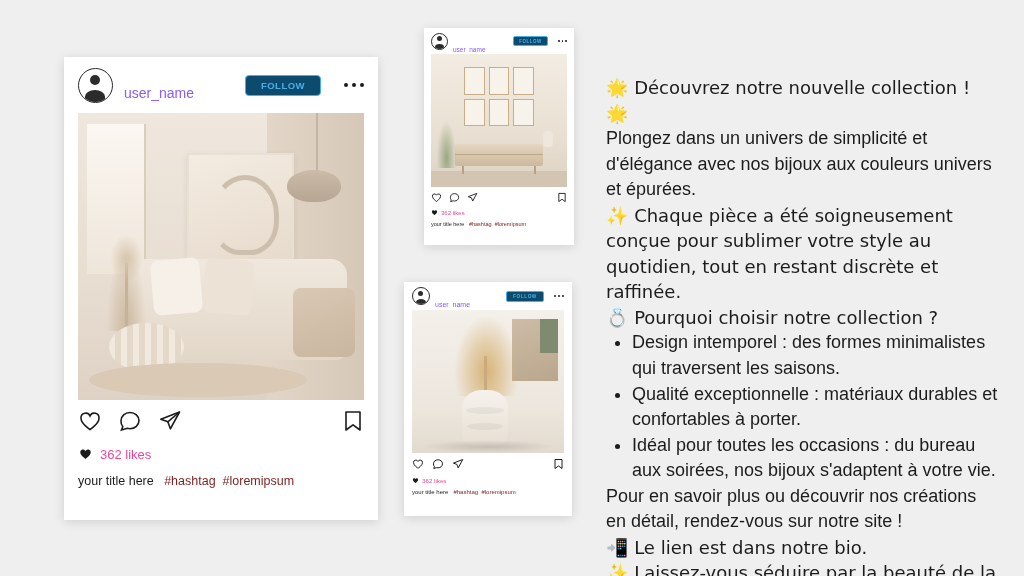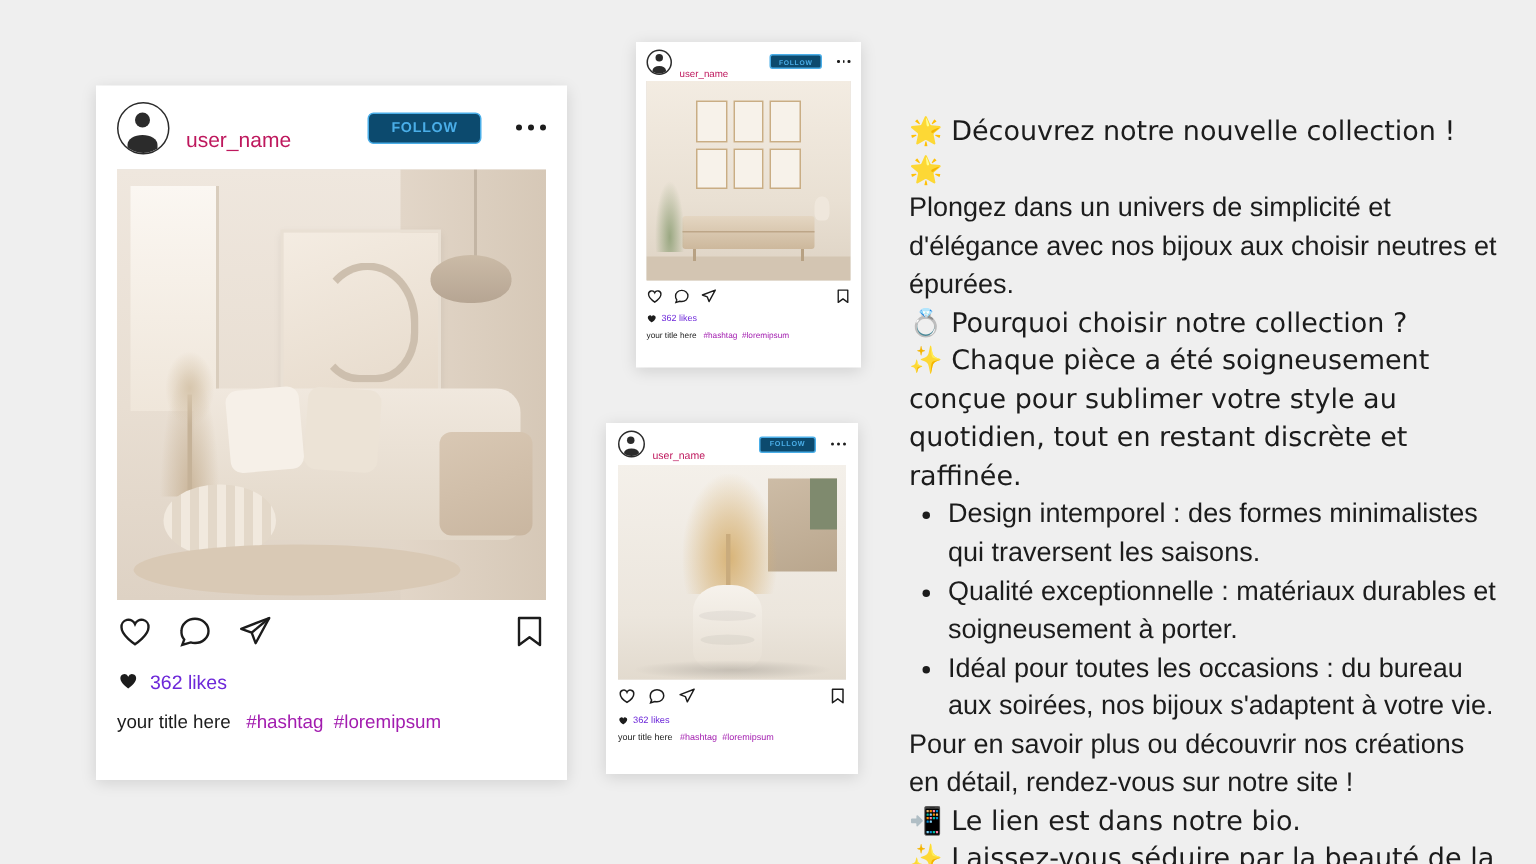--- a/index.html
+++ b/index.html
@@ -47,21 +47,21 @@
     border-radius: 50%;
     position: absolute;
   }
   .avatar .body {
     background: #2b2b2b;
     border-radius: 50% 50% 0 0;
     position: absolute;
   }
 
   .username {
-    color: #be185d;
+    color: #8b5cf6;
     font-weight: 400;
     white-space: nowrap;
     overflow: hidden;
     margin-top: 16px;
   }
 
   .follow-btn {
     border: 1px solid #4aaee8;
     color: #4aaee8;
     background: #0c4a6e;
@@ -102,24 +102,24 @@
   .actions .spacer { flex: 1; }
 
   .icon-svg { display: block; }
 
   .likes {
     display: flex;
     align-items: center;
     box-sizing: border-box;
   }
   .likes .heart-fill { flex: none; }
-  .likes-text { color: #6d28d9; }
+  .likes-text { color: #ec4899; }
 
   .caption { color: #1c1c1c; box-sizing: border-box; }
-  .tag { color: #a21caf; }
+  .tag { color: #7f1d1d; }
 
   
   #post-a {
     left: 64px; top: 57px; width: 314px; height: 463px;
   }
   #post-a .post-header { height: 56px; padding: 0 14px; gap: 11px; }
   #post-a .avatar { width: 33px; height: 33px; }
   #post-a .avatar .head { width: 10px; height: 10px; top: 6px; left: 10.5px; }
   #post-a .avatar .body { width: 20px; height: 13px; bottom: -1px; left: 5.5px; }
   #post-a .username { font-size: 14px; }
@@ -467,24 +467,24 @@
 
   <div class="caption">
     <span>your title here</span>
     &nbsp;&nbsp;<span class="tag">#hashtag</span>
     &nbsp;<span class="tag">#loremipsum</span>
   </div>
 </div>
 
 <div id="copy-panel">
   <p class="emoji">🌟 Découvrez notre nouvelle collection ! 🌟</p>
-  <p>Plongez dans un univers de simplicité et d'élégance avec nos bijoux aux choisir neutres et épurées.</p>
+  <p>Plongez dans un univers de simplicité et d'élégance avec nos bijoux aux couleurs univers et épurées.</p>
+  <p class="emoji">✨ Chaque pièce a été soigneusement conçue pour sublimer votre style au quotidien, tout en restant discrète et raffinée.</p>
   <p class="emoji">💍 Pourquoi choisir notre collection ?</p>
-  <p class="emoji">✨ Chaque pièce a été soigneusement conçue pour sublimer votre style au quotidien, tout en restant discrète et raffinée.</p>
   <ul>
     <li>Design intemporel : des formes minimalistes qui traversent les saisons.</li>
-    <li>Qualité exceptionnelle : matériaux durables et soigneusement à porter.</li>
+    <li>Qualité exceptionnelle : matériaux durables et confortables à porter.</li>
     <li>Idéal pour toutes les occasions : du bureau aux soirées, nos bijoux s'adaptent à votre vie.</li>
   </ul>
   <p>Pour en savoir plus ou découvrir nos créations en détail, rendez-vous sur notre site !</p>
   <p class="emoji">📲 Le lien est dans notre bio.</p>
   <p class="emoji">✨ Laissez-vous séduire par la beauté de la simplicité. ✨</p>
 </div>
 
 </body></html>

